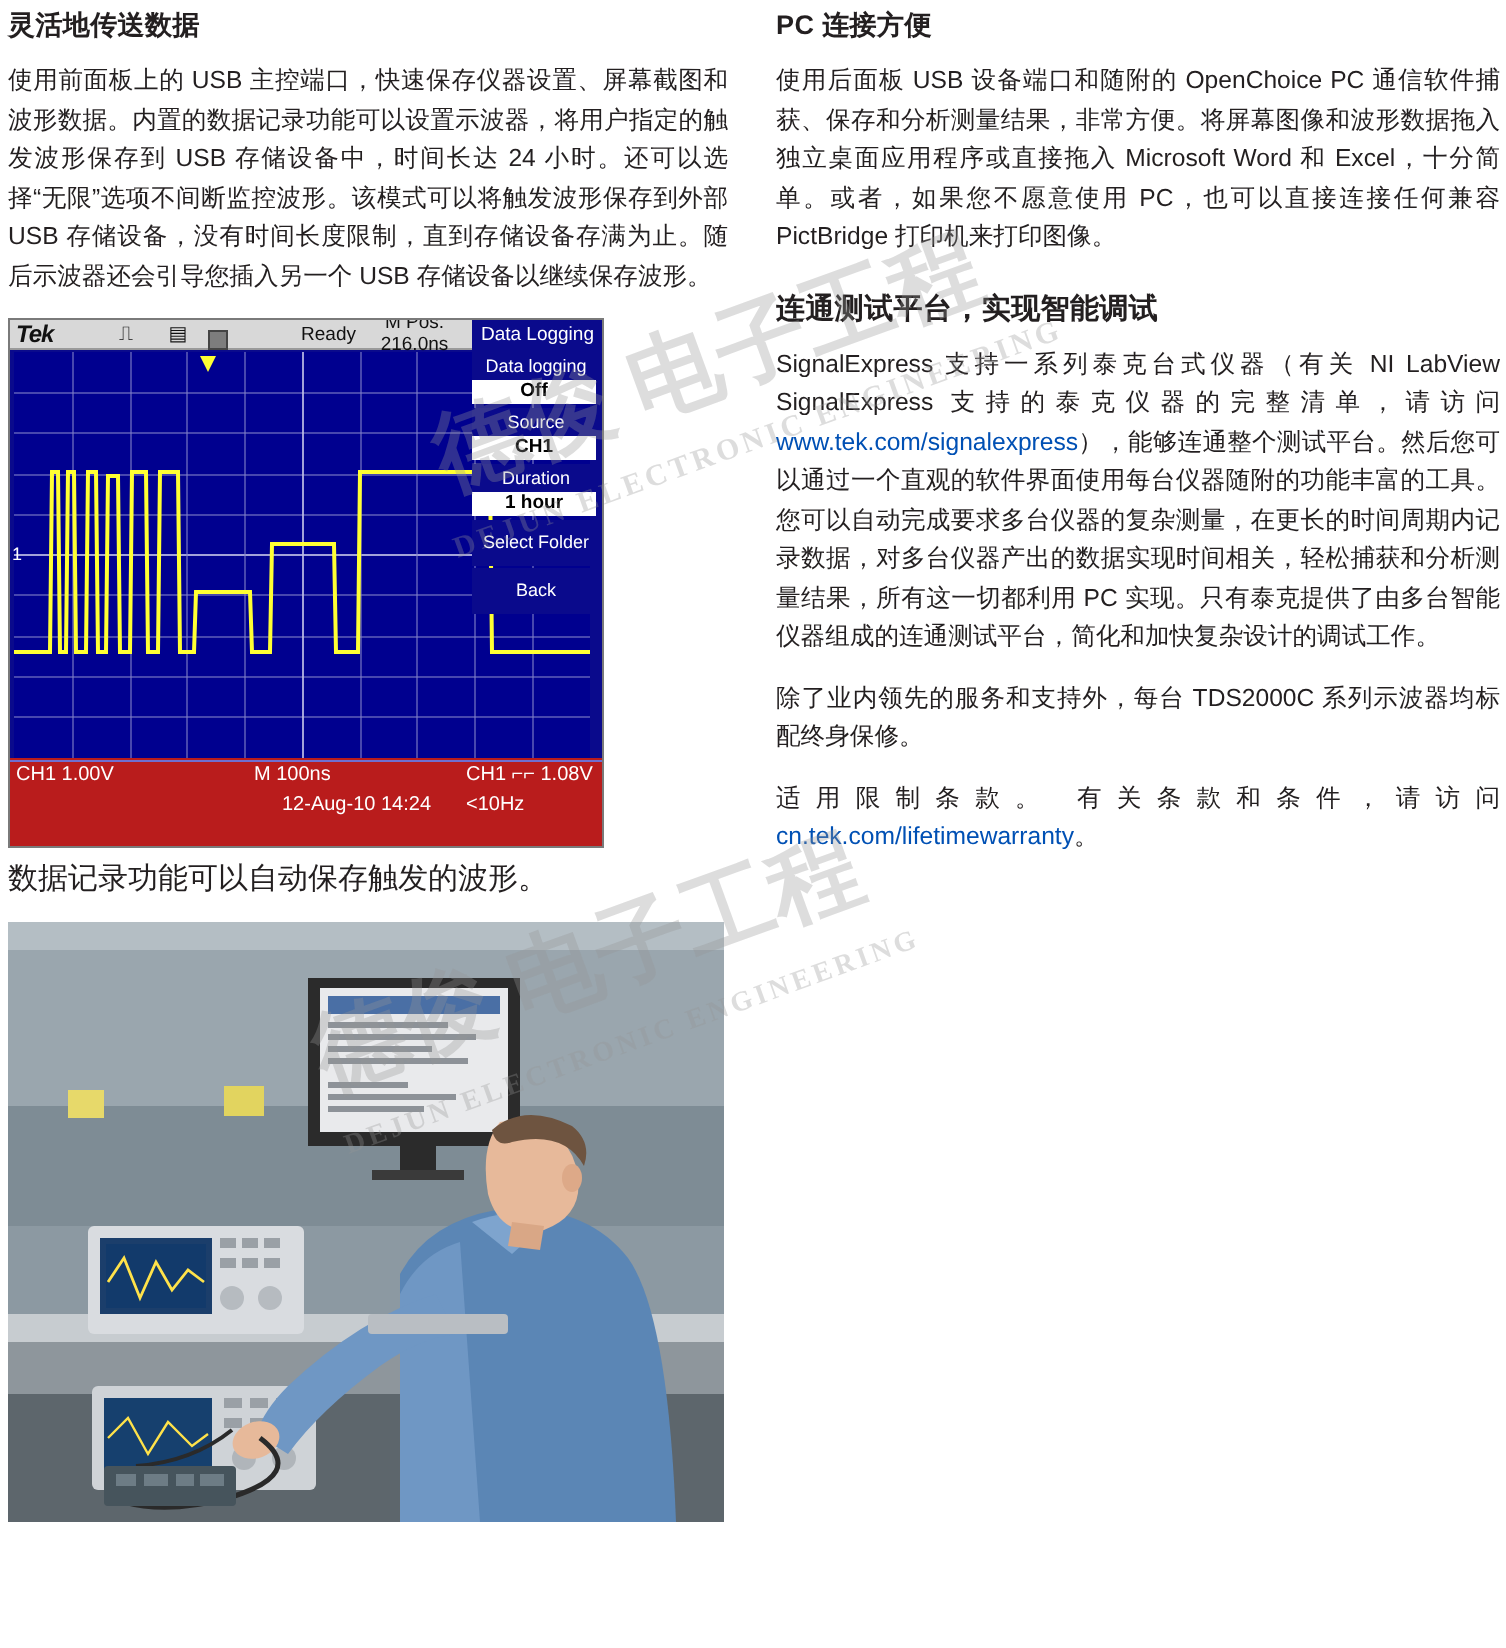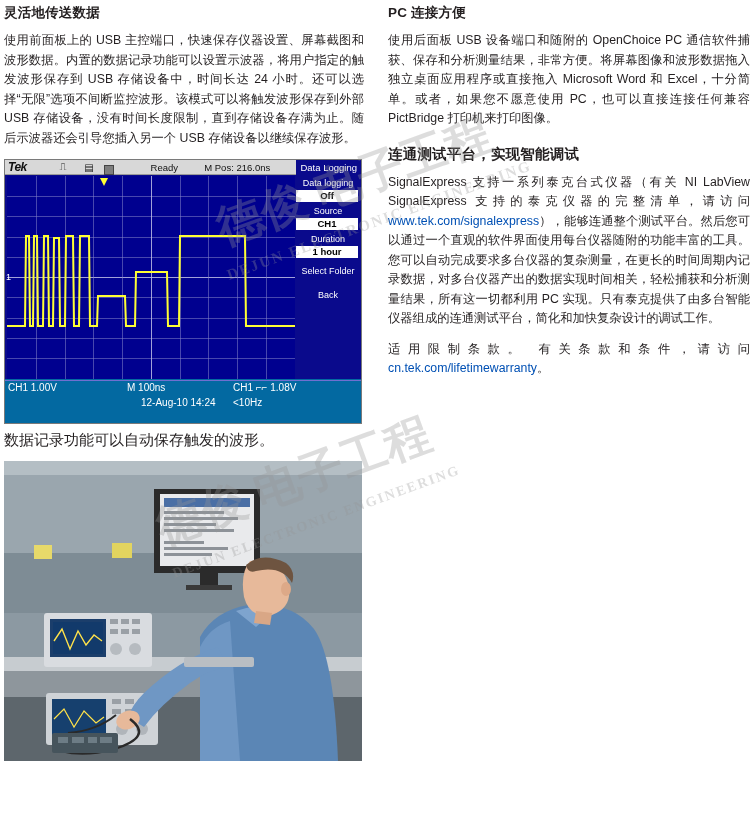--- a/index.html
+++ b/index.html
@@ -21,21 +21,21 @@
   h3.hd.big{font-size:14.5px;}
   p.bt{
     font-size:12.3px;line-height:19.5px;margin:0 0 11px 0;text-align:justify;
     color:#231f20;
   }
   .cap{font-size:15px;line-height:17px;margin:7px 0 0 0;color:#231f20;}
   a.lnk{color:#0050b4;text-decoration:none;}
 
   
   .scope{
-    position:relative;width:358px;height:265px;margin-top:11px;
+    position:relative;width:298px;height:265px;margin-top:11px;
     background:#0a0a8c;border:1px solid #7a7a7a;box-sizing:border-box;
     font-family:"Liberation Sans","DejaVu Sans",sans-serif;overflow:hidden;
   }
   .scope .topbar{
     position:absolute;left:0;top:0;width:100%;height:15px;
     background:#d8d8d8;border-bottom:1px solid #9a9a9a;box-sizing:border-box;
     display:flex;align-items:center;font-size:9.5px;color:#111;
   }
   .scope .tek{
     font-weight:bold;font-size:12px;font-style:italic;padding-left:3px;width:42px;
@@ -64,21 +64,21 @@
   .scope .sbtn{
     background:#0a0a8c;color:#fff;font-size:9px;margin-bottom:1px;
     text-align:center;padding:2px 0 0 0;line-height:11px;
   }
   .scope .sbtn .v{
     background:#fff;color:#000;font-weight:bold;margin:1px 2px 2px 0;font-size:9.5px;line-height:12px;
   }
   .scope .sbtn.plain{padding:6px 0;}
 
   .scope .botbar{
-    position:absolute;left:0;bottom:0;width:100%;height:44px;background:#0369a1;color:#fff;
+    position:absolute;left:0;bottom:0;width:100%;height:44px;background:#b91c1c;color:#fff;
     font-size:10px;
   }
   .scope .botbar .r1{
     position:absolute;left:0;top:1px;width:100%;height:13px;border-top:1px solid #6f6fd0;
   }
   .scope .botbar .c{position:absolute;}
   .scope .mrk{
     position:absolute;color:#fff;font-size:9px;
   }
 
@@ -287,20 +287,21 @@
 
   </div>
 
   <div class="col-right">
     <h3 class="hd">PC 连接方便</h3>
     <p class="bt">使用后面板 USB 设备端口和随附的 OpenChoice PC 通信软件捕获、保存和分析测量结果，非常方便。将屏幕图像和波形数据拖入独立桌面应用程序或直接拖入 Microsoft Word 和 Excel，十分简单。或者，如果您不愿意使用 PC，也可以直接连接任何兼容 PictBridge 打印机来打印图像。</p>
 
     <h3 class="hd big" style="margin-top:16px;">连通测试平台，实现智能调试</h3>
     <p class="bt"><span>SignalExpress 支持一系列泰克台式仪器（有关 NI LabView SignalExpress 支持的泰克仪器的完整清单，请访问 </span><a class="lnk" href="#">www.tek.com/signalexpress</a><span>），能够连通整个测试平台。然后您可以通过一个直观的软件界面使用每台仪器随附的功能丰富的工具。您可以自动完成要求多台仪器的复杂测量，在更长的时间周期内记录数据，对多台仪器产出的数据实现时间相关，轻松捕获和分析测量结果，所有这一切都利用 PC 实现。只有泰克提供了由多台智能仪器组成的连通测试平台，简化和加快复杂设计的调试工作。</span></p>
 
+    <p class="bt">除了业内领先的服务和支持外，每台 TDS2000C 系列示波器均标配终身保修。</p>
     <p class="bt"><span>适用限制条款。 有关条款和条件，请访问 </span><a class="lnk" href="#">cn.tek.com/lifetimewarranty</a><span>。</span></p>
   </div>
 
   <div class="wm">
     <span class="w1">德俊 电子工程</span>
     <span class="w2">DEJUN ELECTRONIC ENGINEERING</span>
     <span class="w3">德俊 电子工程</span>
     <span class="w4">DEJUN ELECTRONIC ENGINEERING</span>
   </div>
 

